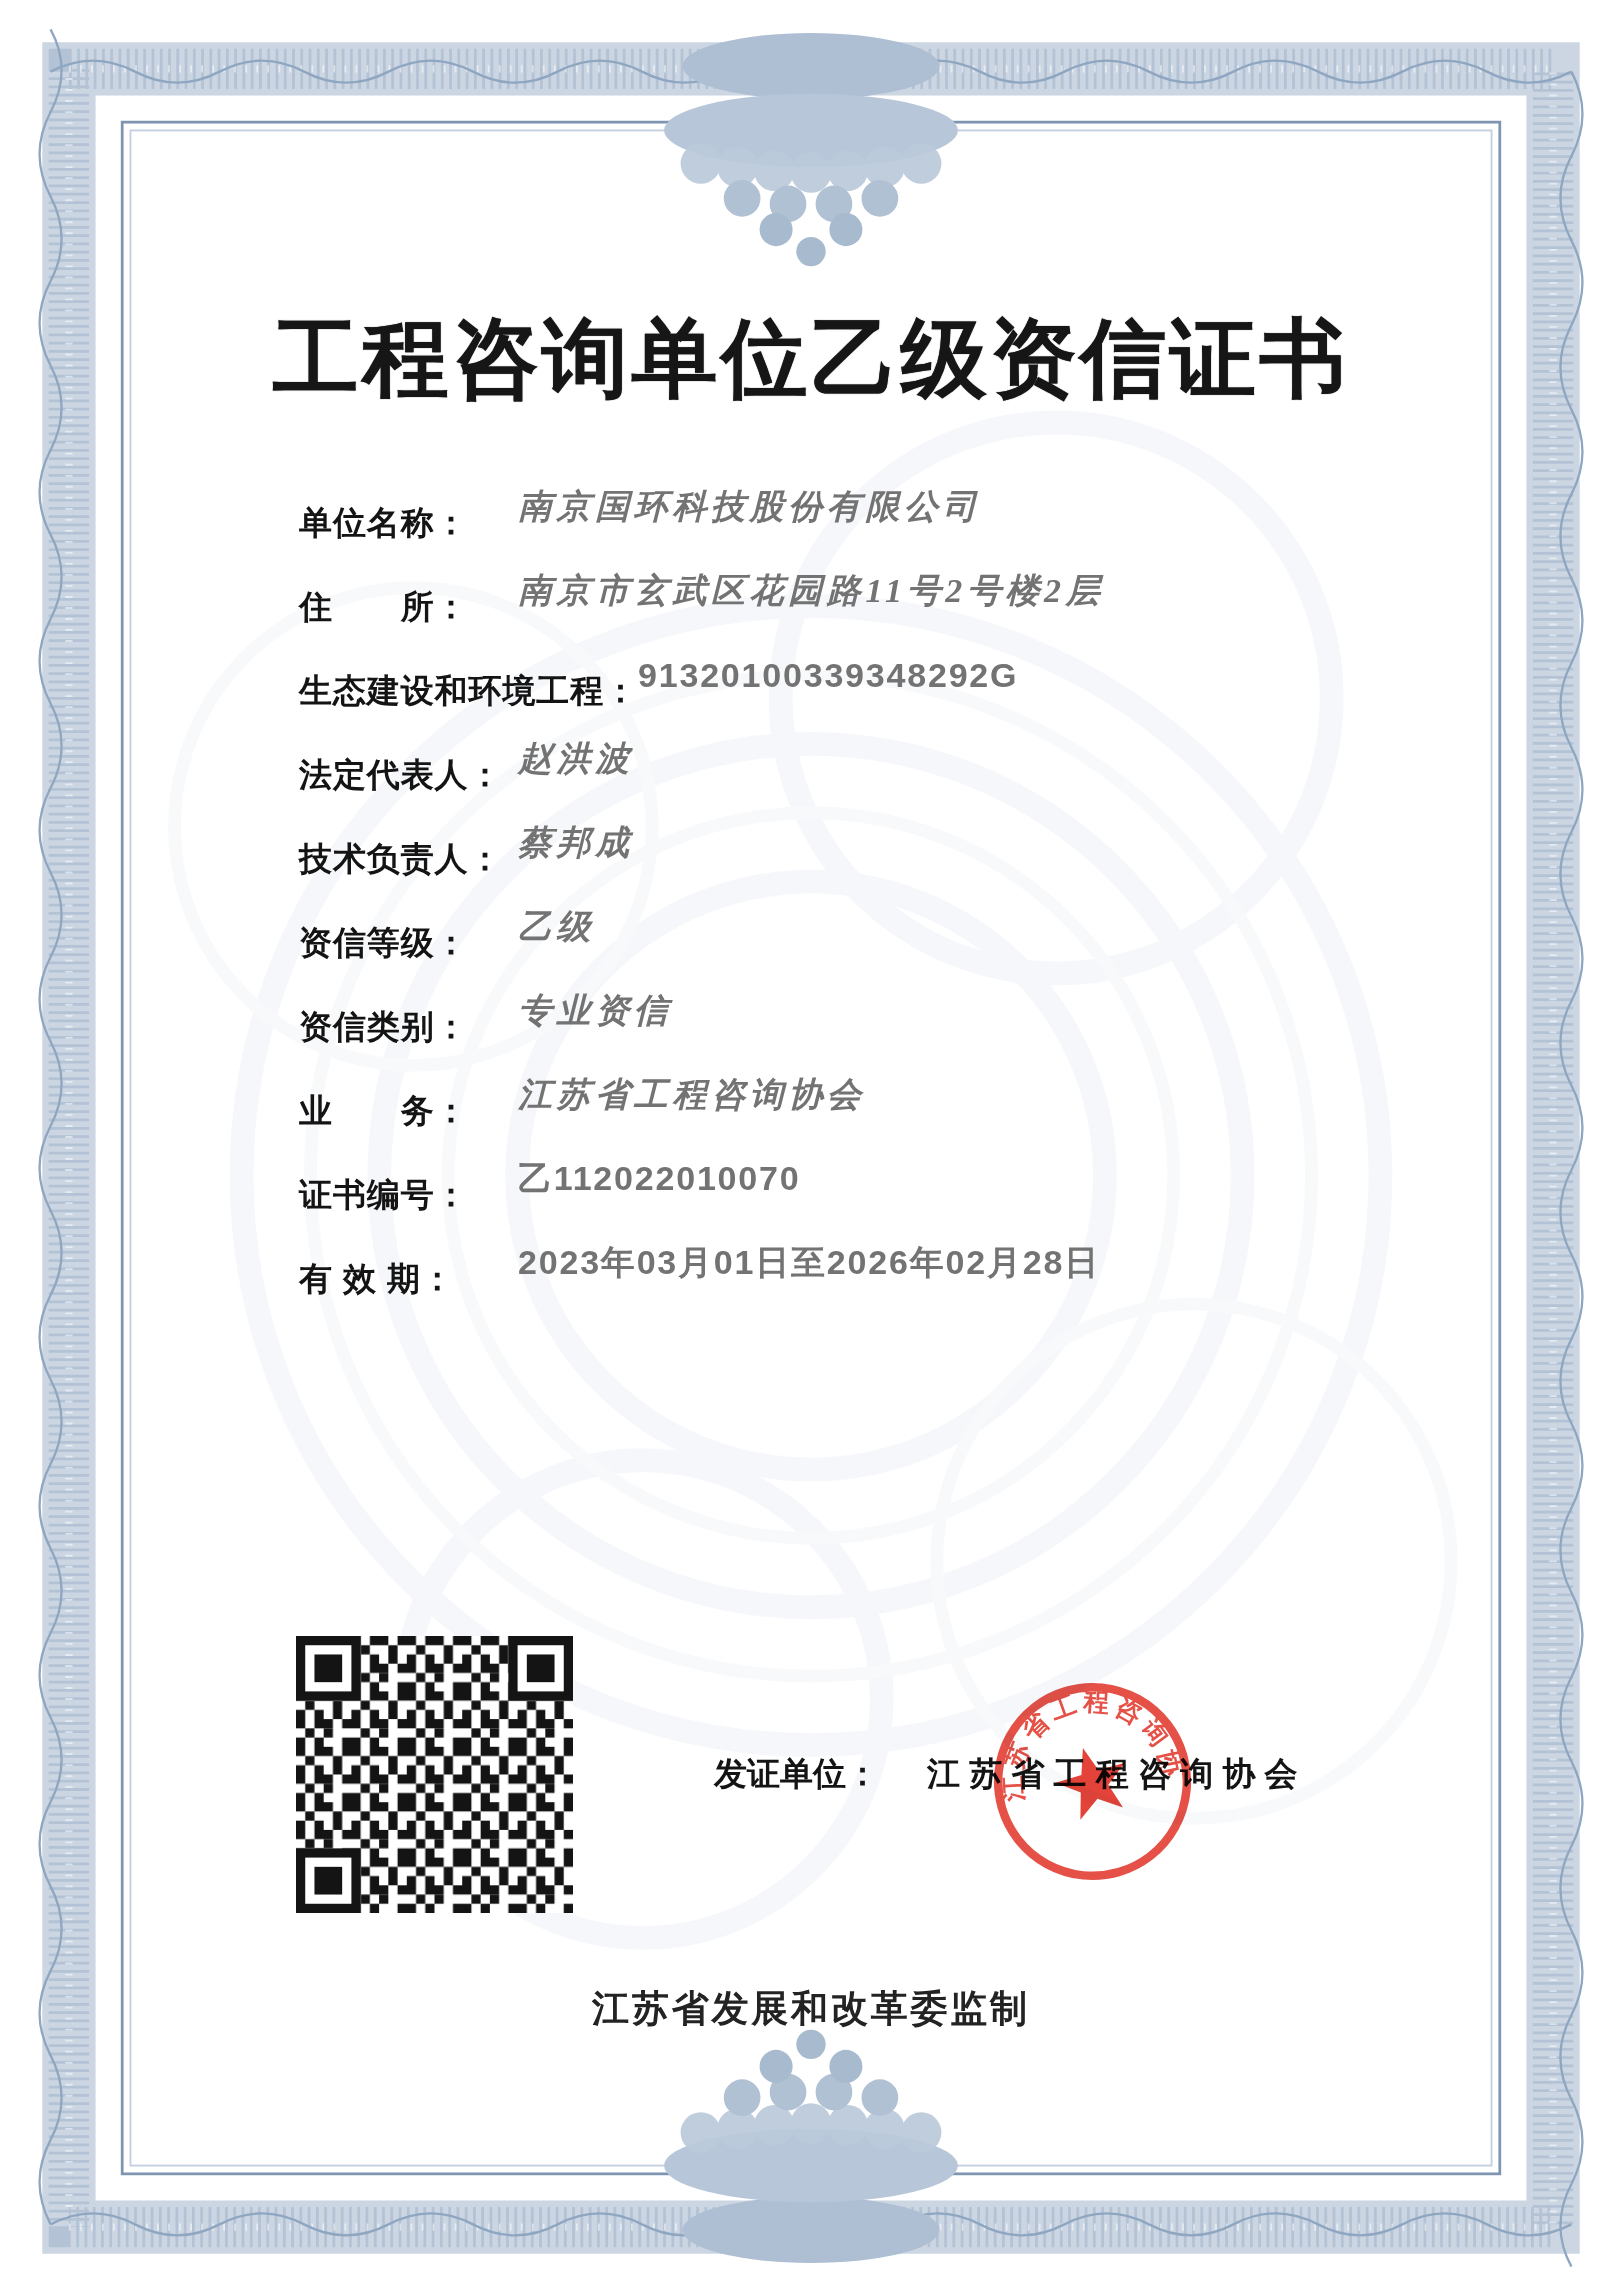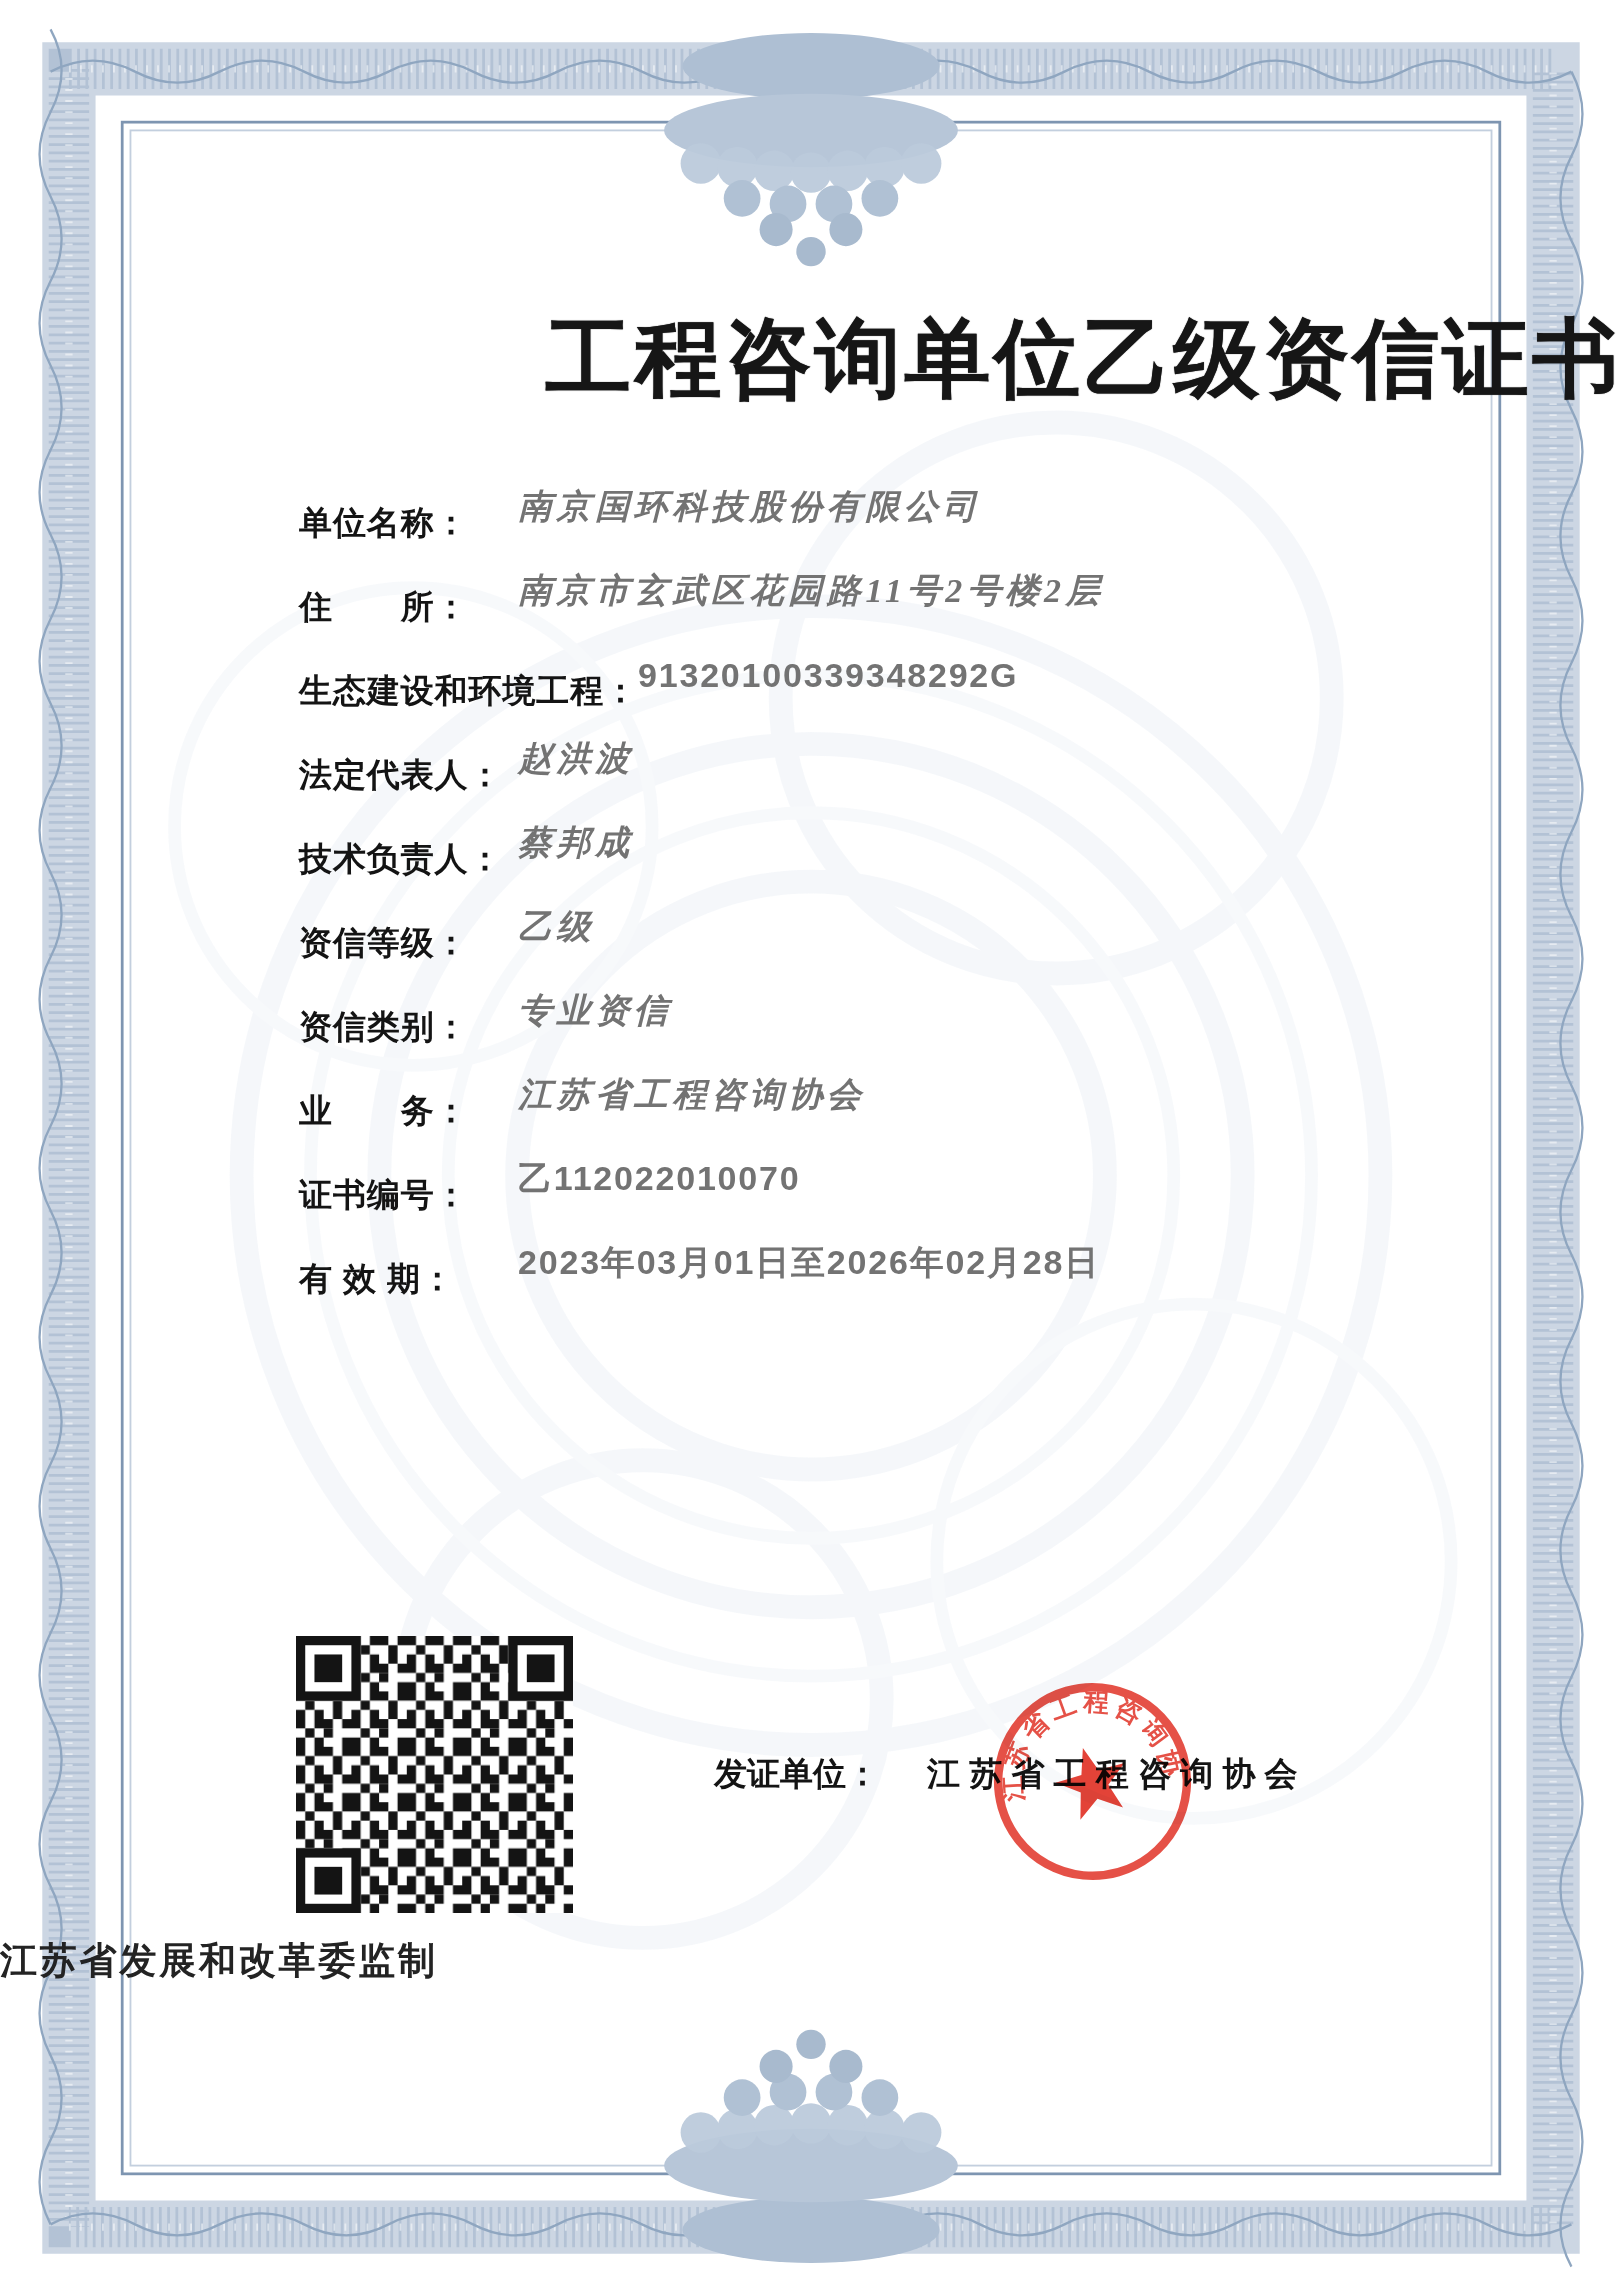--- a/index.html
+++ b/index.html
@@ -3,42 +3,42 @@
 <meta charset="utf-8">
 <style>
   html,body{margin:0;padding:0;background:#ffffff;}
   .page{
     position:relative;width:1622px;height:2296px;background:#ffffff;overflow:hidden;
     font-family:"Liberation Sans", sans-serif;color:#1a1a1a;
   }
   .frame-svg{position:absolute;left:0;top:0;width:1622px;height:2296px;pointer-events:none;}
   .watermark-svg{position:absolute;left:0;top:0;width:1622px;height:2296px;pointer-events:none;opacity:.55;}
   .title{
-    position:absolute;left:0;top:301px;width:100%;text-align:right;
+    position:absolute;left:0;top:301px;width:100%;text-align:center;
     font-size:86px;font-weight:900;letter-spacing:3.7px;color:#161616;
     text-shadow:0 0 0.9px #161616;
   }
   .fields{position:absolute;left:299px;top:465px;width:1084px;}
   .row{height:84px;display:flex;align-items:center;}
   .row .lbl{
     display:inline-block;min-width:219px;font-size:33px;font-weight:800;color:#141414;
     white-space:pre;letter-spacing:0.9px;margin-top:32px;
   }
   .row .val{font-size:34px;color:#737373;white-space:pre;}
   .val-script{font-family:"Liberation Serif", serif;font-style:italic;font-weight:700;letter-spacing:4.6px;}
   .val-print{font-weight:800;letter-spacing:1.8px;}
   .qr{position:absolute;left:296px;top:1636px;width:277px;height:277px;}
   .issuer{
     position:absolute;left:714px;top:1752px;display:flex;gap:48px;align-items:flex-start;
     font-size:33px;font-weight:800;color:#141414;z-index:2;
   }
   .issuer .issuer-value{letter-spacing:9.2px;font-weight:800;}
   .seal{position:absolute;left:984px;top:1673px;width:217px;height:217px;z-index:3;mix-blend-mode:multiply;}
   .footer{
-    position:absolute;left:0;top:1936px;width:100%;text-align:left;
+    position:absolute;left:0;top:1984px;width:100%;text-align:center;
     font-size:37px;font-weight:800;letter-spacing:2.8px;color:#232323;
   }
 </style>
 </head>
 <body>
 
 <div class="page">
 
   <svg class="watermark-svg" viewBox="0 0 1766 2500" xmlns="http://www.w3.org/2000/svg">
     <g fill="none" stroke="#eef2f7" stroke-width="26">

